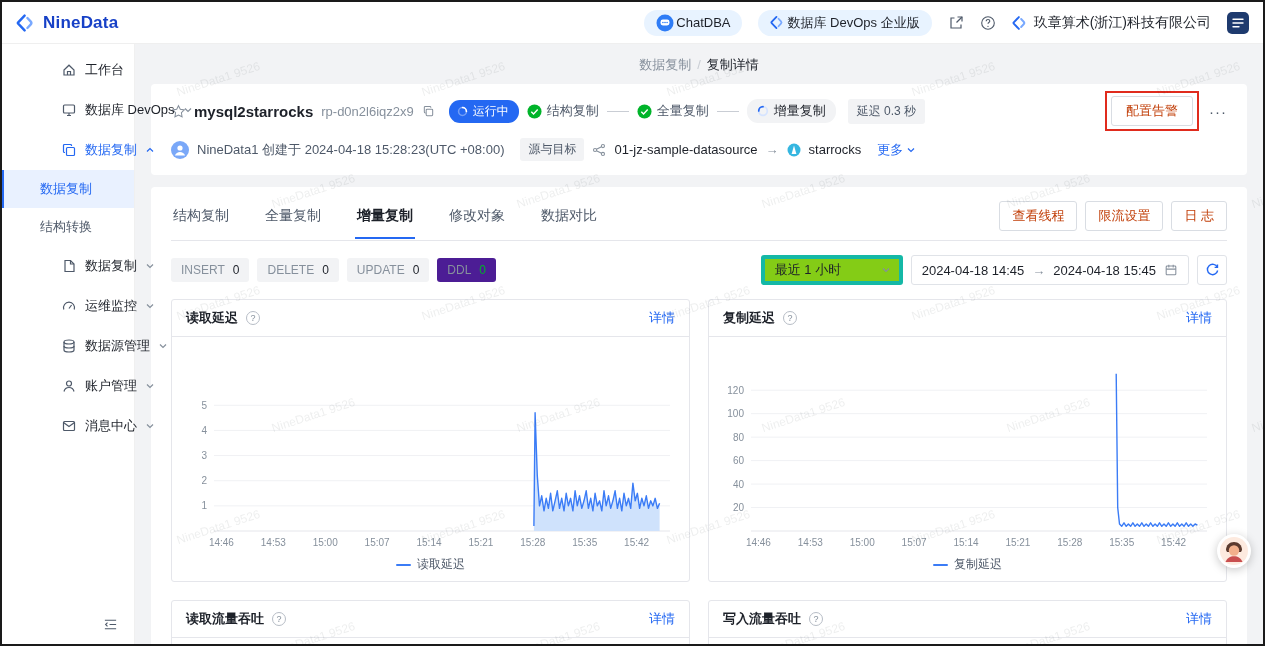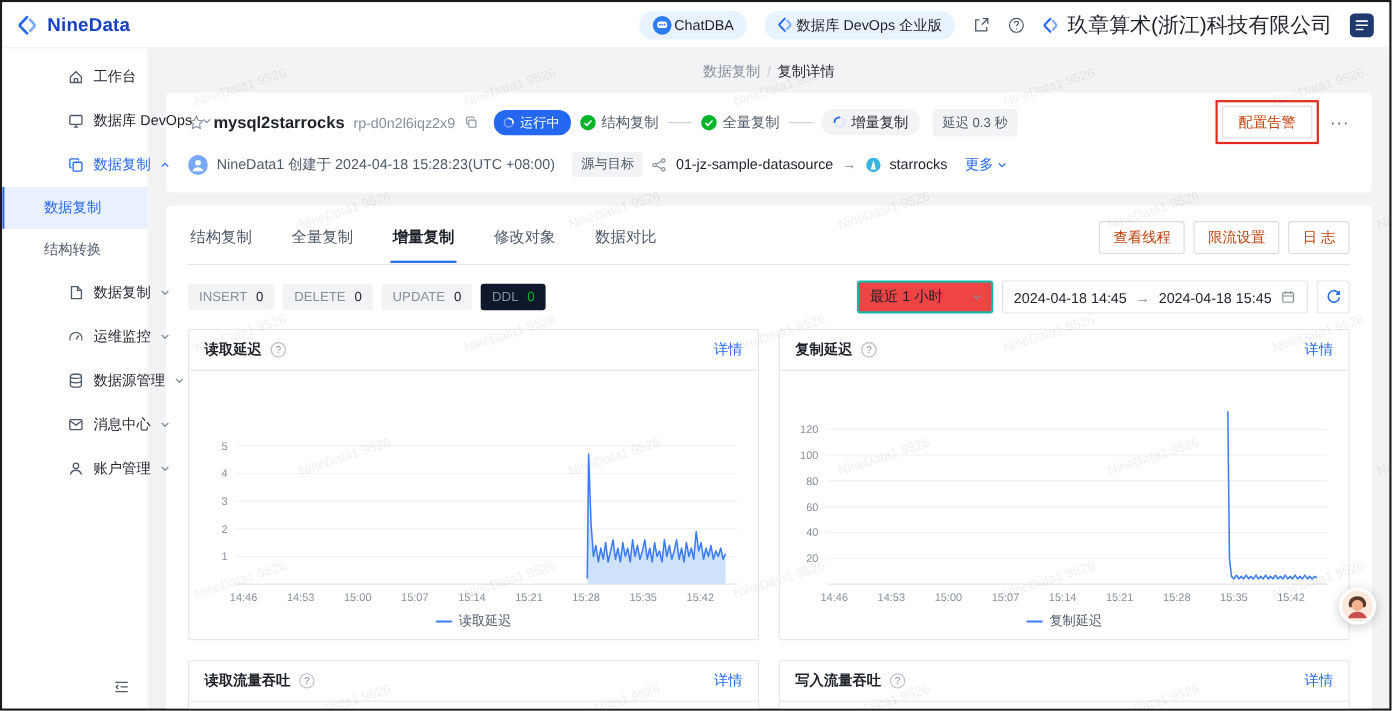--- a/index.html
+++ b/index.html
@@ -11,21 +11,21 @@
   }
   
   .topbar{height:42px;display:flex;align-items:center;justify-content:space-between;
     padding:0 14px;background:#fff;border-bottom:1px solid #efefef;position:relative;z-index:10;}
   .brand{display:flex;align-items:center;gap:7px;}
   .brand-name{font-size:17px;font-weight:bold;color:#1741c7;letter-spacing:.2px;}
   .top-right{display:flex;align-items:center;gap:16px;}
   .pill{display:flex;align-items:center;gap:2px;background:#e8f3ff;border-radius:16px;
     padding:4px 12px;cursor:pointer;font-size:13px;color:#1d2129;white-space:nowrap;}
   .icon-btn{color:#4e5969;display:flex;cursor:pointer;}
-  .company{display:flex;gap:6px;align-items:center;font-size:19px;cursor:pointer;white-space:nowrap;}
+  .company{display:flex;gap:6px;align-items:center;font-size:14px;cursor:pointer;white-space:nowrap;}
   
   .layout{display:flex;height:600px;}
   .sidebar{width:133px;background:#fff;border-right:1px solid #f0f0f0;padding-top:6px;
     display:flex;flex-direction:column;position:relative;z-index:9;flex:none;}
   .side-item{height:40px;display:flex;align-items:center;gap:8px;padding:0 10px 0 14px;
     color:#1d2129;font-size:13px;cursor:pointer;white-space:nowrap;margin-left:45px;}
   .si-icon{width:16px;display:flex;color:#4e5969;flex:none;}
   .si-caret{margin-left:auto;color:#86909c;display:flex;}
   .side-item.active-parent{color:#2468f2;}
   .side-item.active-parent .si-icon,.side-item.active-parent .si-caret{color:#2468f2;}
@@ -72,24 +72,24 @@
   .tab{font-size:14px;color:#4e5969;padding:6px 2px 13px;margin-right:32px;cursor:pointer;position:relative;white-space:nowrap;}
   .tab.active{color:#1d2129;font-weight:700;}
   .tab.active::after{content:"";position:absolute;left:0;right:0;bottom:-1px;height:2px;background:#2468f2;}
   .tabs-actions{margin-left:auto;display:flex;gap:8px;align-items:center;padding-bottom:9px;}
   .btn-sm{padding:5px 12px;}
   .filter-row{margin-top:14px;display:flex;align-items:center;}
   .chips{display:flex;gap:8px;}
   .chip{background:#f2f3f5;border-radius:3px;padding:5px 10px;font-size:12px;display:flex;gap:8px;align-items:center;}
   .chip-label{color:#86909c;}
   .chip-value{color:#1d2129;}
-  .chip.ddl{background:#0f172a;}
+  .chip.ddl{background:#4c1d95;}
   .chip.ddl .chip-value{color:#00b42a;}
   .filter-right{margin-left:auto;display:flex;gap:8px;align-items:center;}
-  .select-box{width:124px;height:30px;border:2px solid #14b8a6;border-radius:3px;background:#ef4444;
+  .select-box{width:142px;height:30px;border:4px solid #14b8a6;border-radius:3px;background:#84cc16;
     display:flex;align-items:center;justify-content:space-between;padding:0 8px 0 10px;color:#1d2129;
     font-size:13px;cursor:pointer;white-space:nowrap;}
   .select-box .caret{color:#86909c;display:flex;}
   .range-box{height:30px;border:1px solid #e0e3e8;border-radius:3px;background:#fff;display:flex;
     align-items:center;gap:8px;padding:0 10px;font-size:13px;color:#1d2129;cursor:pointer;white-space:nowrap;}
   .refresh-btn{width:30px;height:30px;border:1px solid #e0e3e8;border-radius:3px;background:#fff;
     display:flex;align-items:center;justify-content:center;cursor:pointer;flex:none;}
   
   .charts-grid{margin-top:14px;display:grid;grid-template-columns:1fr 1fr;gap:18px;}
   .panel{border:1px solid #e5e6eb;border-radius:3px;background:#fff;overflow:hidden;}
@@ -260,39 +260,39 @@
       <span>数据源管理</span>
       <span class="si-caret">
           <svg width="10" height="10" viewBox="0 0 10 10" fill="none" stroke="currentColor" stroke-width="1.2">
             <path d="m2 3.5 3 3 3-3"></path>
           </svg>
         </span>
     </div>
     <div class="side-item">
       <span class="si-icon">
           <svg width="16" height="16" viewBox="0 0 16 16" fill="none" stroke="currentColor" stroke-width="1.2">
+            <circle cx="8" cy="5.5" r="2.5"></circle>
+            <path d="M3 13.5c.6-2.6 2.6-4 5-4s4.4 1.4 5 4"></path>
+          </svg>
+        </span>
+      <span>账户管理</span>
+      <span class="si-caret">
+          <svg width="10" height="10" viewBox="0 0 10 10" fill="none" stroke="currentColor" stroke-width="1.2">
+            <path d="m2 3.5 3 3 3-3"></path>
+          </svg>
+        </span>
+    </div>
+    <div class="side-item">
+      <span class="si-icon">
+          <svg width="16" height="16" viewBox="0 0 16 16" fill="none" stroke="currentColor" stroke-width="1.2">
             <rect x="2.5" y="3.5" width="11" height="9" rx="1"></rect>
             <path d="m2.5 4.5 5.5 4 5.5-4"></path>
           </svg>
         </span>
       <span>消息中心</span>
-      <span class="si-caret">
-          <svg width="10" height="10" viewBox="0 0 10 10" fill="none" stroke="currentColor" stroke-width="1.2">
-            <path d="m2 3.5 3 3 3-3"></path>
-          </svg>
-        </span>
-    </div>
-    <div class="side-item">
-      <span class="si-icon">
-          <svg width="16" height="16" viewBox="0 0 16 16" fill="none" stroke="currentColor" stroke-width="1.2">
-            <circle cx="8" cy="5.5" r="2.5"></circle>
-            <path d="M3 13.5c.6-2.6 2.6-4 5-4s4.4 1.4 5 4"></path>
-          </svg>
-        </span>
-      <span>账户管理</span>
       <span class="si-caret">
           <svg width="10" height="10" viewBox="0 0 10 10" fill="none" stroke="currentColor" stroke-width="1.2">
             <path d="m2 3.5 3 3 3-3"></path>
           </svg>
         </span>
     </div>
     <div class="side-collapse">
       <span style="display:flex;">
           <svg width="15" height="15" viewBox="0 0 16 16" fill="none" stroke="currentColor" stroke-width="1.2">
             <path d="M2 3.5h12M7 8h7M2 12.5h12"></path>

